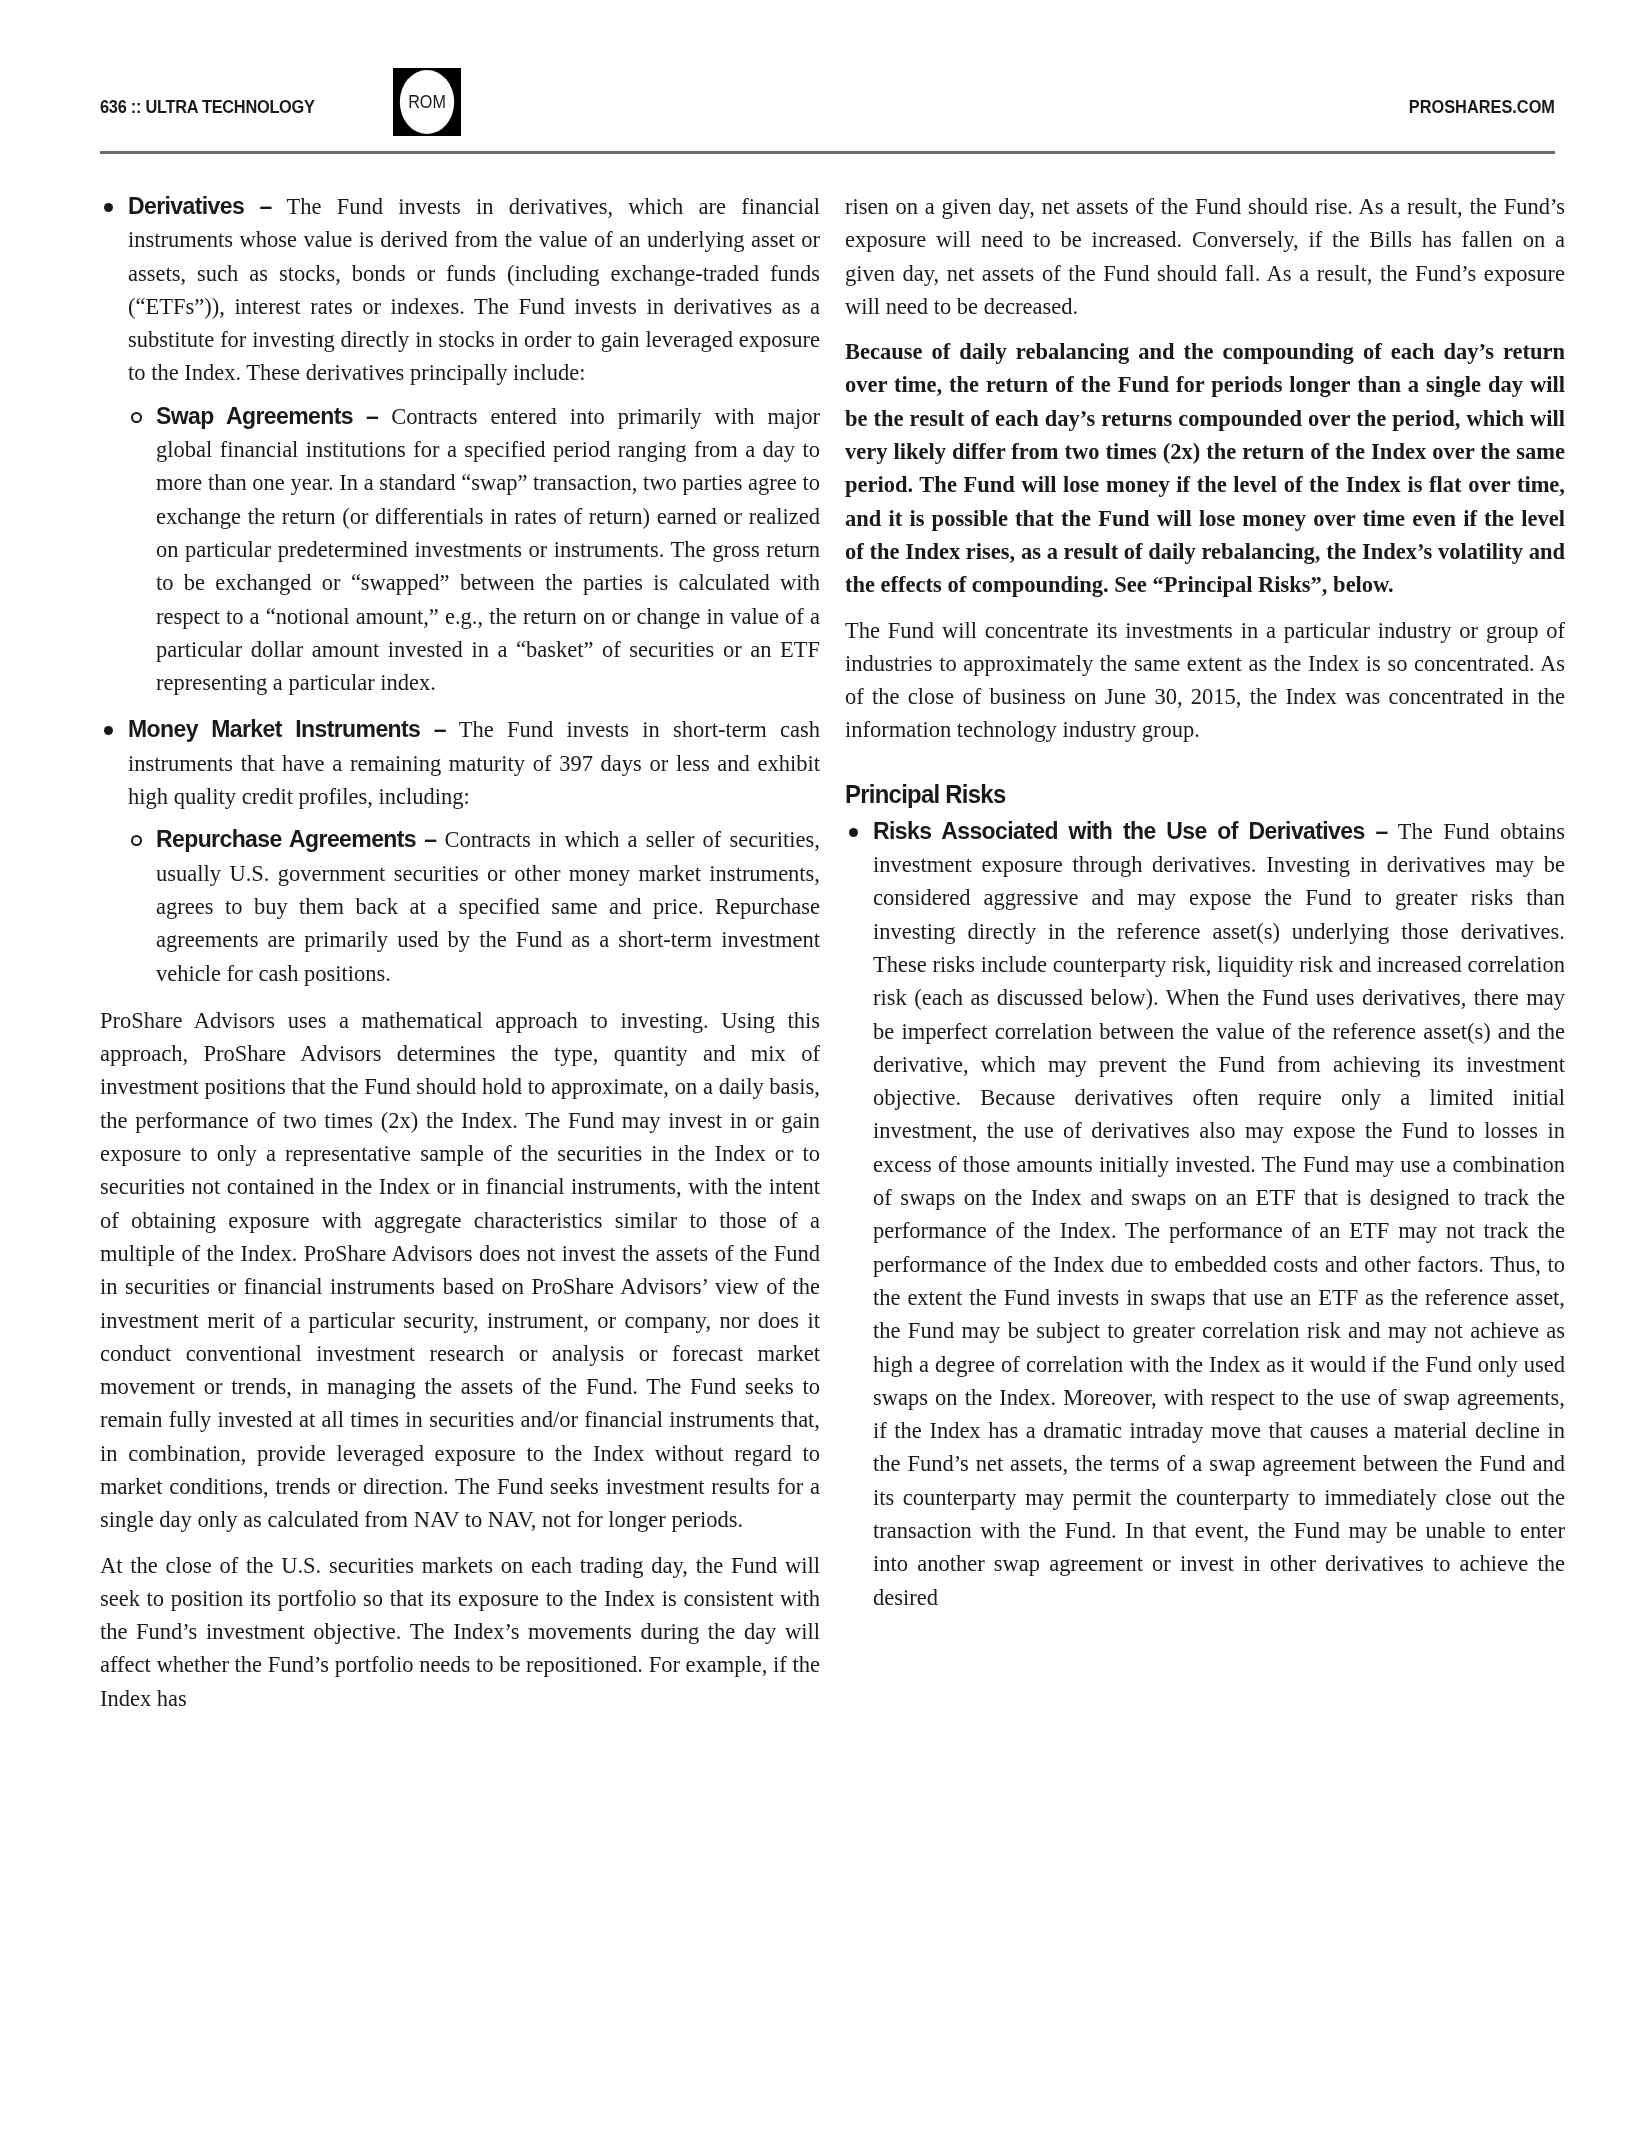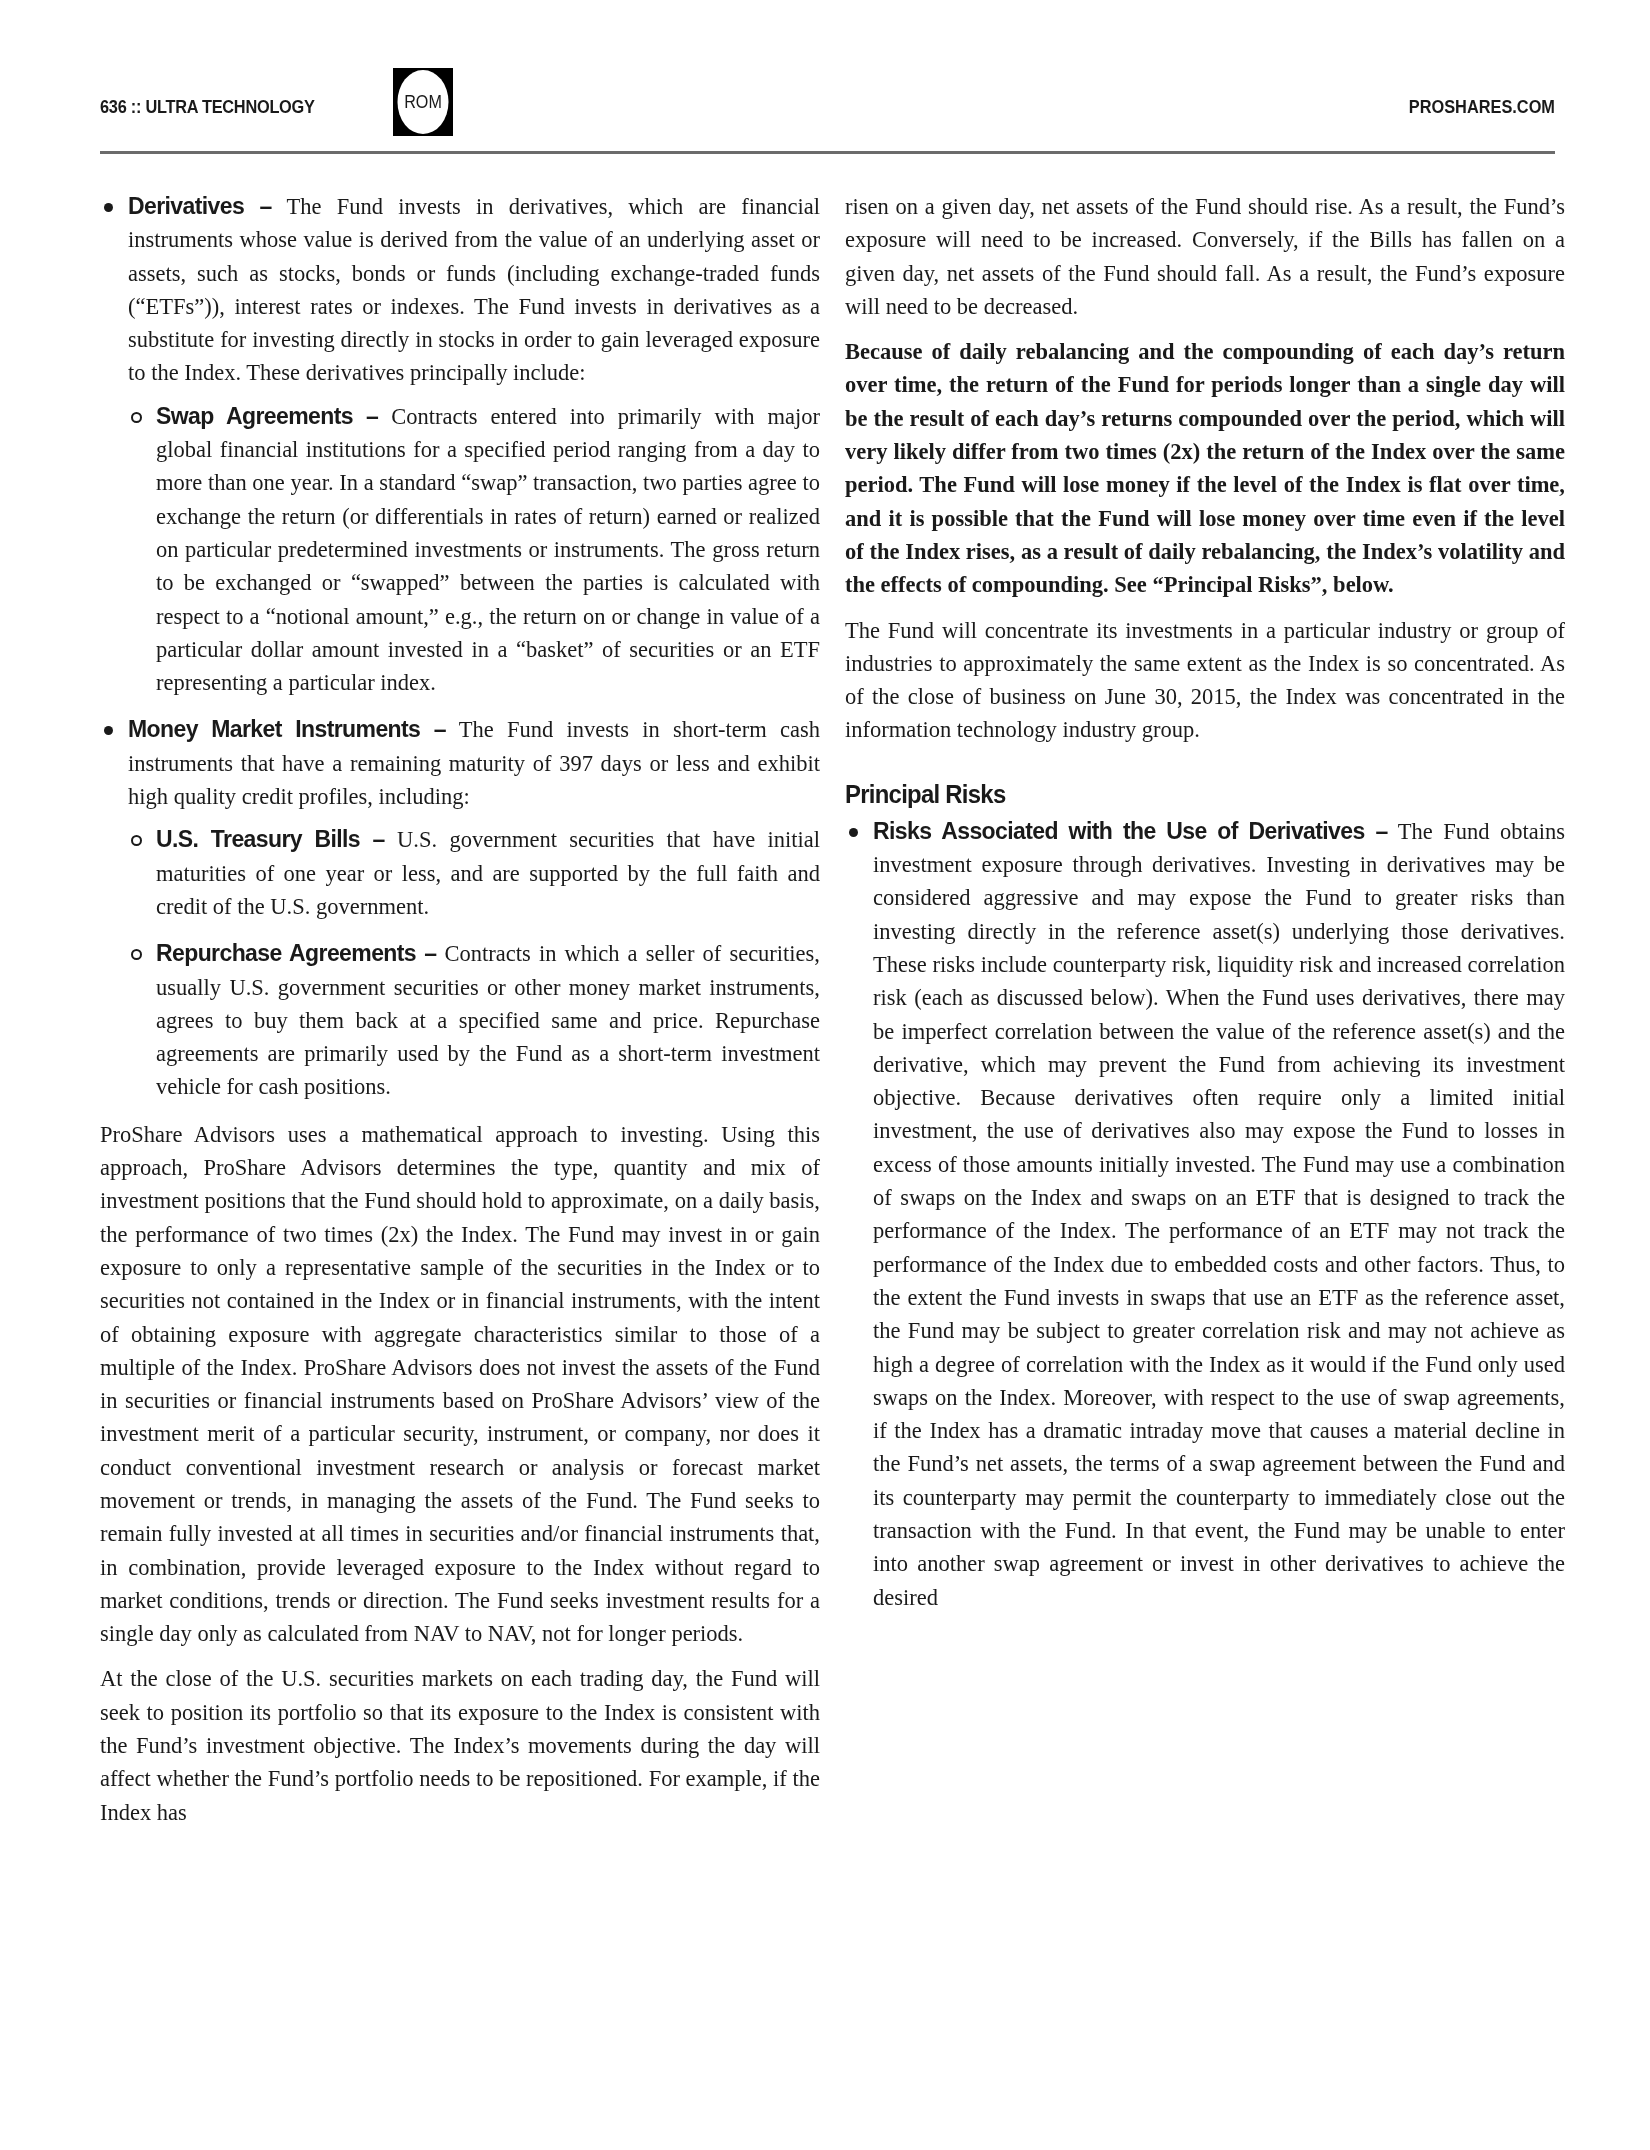--- a/index.html
+++ b/index.html
@@ -1,19 +1,19 @@
 <!DOCTYPE html>
 <html><head>
 <meta charset="utf-8">
 <style>
   html, body { margin: 0; padding: 0; background: #ffffff; }
   body { width: 1650px; height: 2150px; position: relative; overflow: hidden; color: #1a1a1a; }
   .header { position: absolute; left: 100px; top: 88px; width: 1455px; height: 60px; }
   .hdr-left { position: absolute; left: 0; top: 8px; font-family: "Liberation Sans", sans-serif; font-weight: bold; font-size: 19px; letter-spacing: -0.3px; transform: scaleX(0.86); transform-origin: left center; white-space: nowrap; }
-  .rom-box { position: absolute; left: 293px; top: -20px; width: 60px; height: 68px; background: #000; display: flex; align-items: center; justify-content: center; }
+  .rom-box { position: absolute; left: 293px; top: -20px; width: 68px; height: 68px; background: #000; display: flex; align-items: center; justify-content: center; }
   .rom-circle { width: 64px; height: 64px; border-radius: 50%; background: #fff; display: flex; align-items: center; justify-content: center; font-family: "Liberation Sans", sans-serif; font-size: 19px; transform: scaleX(0.85); }
   .hdr-right { position: absolute; right: 0; top: 8px; font-family: "Liberation Sans", sans-serif; font-weight: bold; font-size: 19px; transform: scaleX(0.86); transform-origin: right center; white-space: nowrap; }
   .rule { position: absolute; left: 100px; top: 151px; width: 1455px; height: 3px; background: #6b6b6b; }
 
   .col { position: absolute; top: 190px; width: 720px; font-family: "Liberation Serif", serif; font-size: 22.5px; line-height: 33.3px; text-align: justify; }
   .col-left { left: 100px; }
   .col-right { left: 845px; top: 190px; }
   .col p { margin: 0 0 12px 0; }
   .b { font-weight: bold; }
   .term { font-family: "Liberation Sans", sans-serif; font-weight: bold; font-size: 23px; letter-spacing: -0.6px; }
@@ -46,23 +46,20 @@
       <ul class="l2">
         <li>
           <span class="term">Swap Agreements –</span><span> Contracts entered into primarily with major global financial institutions for a specified period ranging from a day to more than one year. In a standard “swap” transaction, two parties agree to exchange the return (or differentials in rates of return) earned or realized on particular predetermined investments or instruments. The gross return to be exchanged or “swapped” between the parties is calculated with respect to a “notional amount,” e.g., the return on or change in value of a particular dollar amount invested in a “basket” of securities or an ETF representing a particular index.</span>
         </li>
       </ul>
     </li>
     <li>
       <span class="term">Money Market Instruments –</span><span> The Fund invests in short-term cash instruments that have a remaining maturity of 397 days or less and exhibit high quality credit profiles, including:</span>
       <ul class="l2">
         <li>
-          <span class="term">U.S. Treasury Bills –</span><span> U.S. government securities that have initial maturities of one year or less, and are supported by the full faith and credit of the U.S. government.</span>
-        </li>
-        <li>
           <span class="term">Repurchase Agreements –</span><span> Contracts in which a seller of securities, usually U.S. government securities or other money market instruments, agrees to buy them back at a specified same and price. Repurchase agreements are primarily used by the Fund as a short-term investment vehicle for cash positions.</span>
         </li>
       </ul>
     </li>
   </ul>
   <p>ProShare Advisors uses a mathematical approach to investing. Using this approach, ProShare Advisors determines the type, quantity and mix of investment positions that the Fund should hold to approximate, on a daily basis, the performance of two times (2x) the Index. The Fund may invest in or gain exposure to only a representative sample of the securities in the Index or to securities not contained in the Index or in financial instruments, with the intent of obtaining exposure with aggregate characteristics similar to those of a multiple of the Index. ProShare Advisors does not invest the assets of the Fund in securities or financial instruments based on ProShare Advisors’ view of the investment merit of a particular security, instrument, or company, nor does it conduct conventional investment research or analysis or forecast market movement or trends, in managing the assets of the Fund. The Fund seeks to remain fully invested at all times in securities and/or financial instruments that, in combination, provide leveraged exposure to the Index without regard to market conditions, trends or direction. The Fund seeks investment results for a single day only as calculated from NAV to NAV, not for longer periods.</p>
   <p>At the close of the U.S. securities markets on each trading day, the Fund will seek to position its portfolio so that its exposure to the Index is consistent with the Fund’s investment objective. The Index’s movements during the day will affect whether the Fund’s portfolio needs to be repositioned. For example, if the Index has</p>
 </div>
 
 <div class="col col-right">

